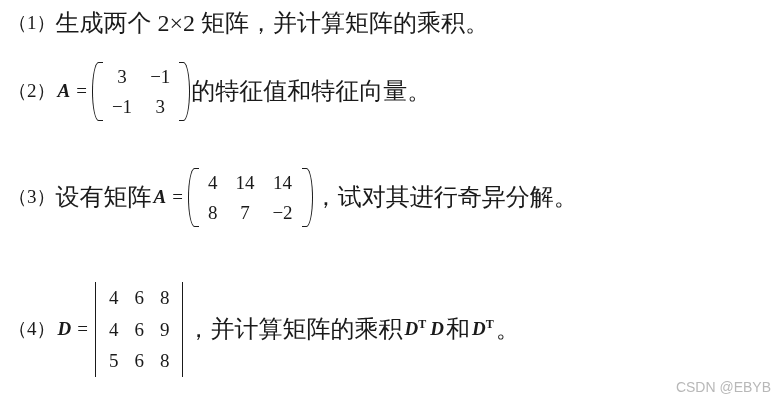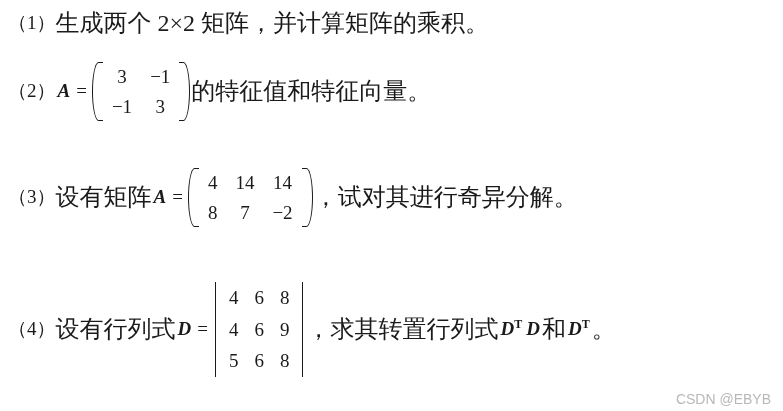--- a/index.html
+++ b/index.html
@@ -122,21 +122,21 @@
   .det td {
     text-align: center;
     font-size: 19px;
     padding: 3px 8px;
     line-height: 1.35;
   }
 
   .watermark {
     position: absolute;
     right: 12px;
-    bottom: 4px;
+    bottom: 16px;
     color: #b8b8b8;
     font-size: 14px;
     font-family: "Liberation Sans", sans-serif;
   }
 </style>
 </head>
 <body>
 
 <div class="page">
 
@@ -185,21 +185,20 @@
           <td>−2</td>
         </tr>
       </tbody>
         </table>
     </span>
     <span class="txt">，试对其进行奇异分解。</span>
   </div>
 
   <div class="item item-4">
     <span class="label">（4）</span>
-    <span class="txt">设有行列式</span>
     <span class="var">D</span>
     <span class="eq">=</span>
     <span class="det">
       <table>
         <tbody>
             <tr>
           <td>4</td>
           <td>6</td>
           <td>8</td>
         </tr>
@@ -209,21 +208,21 @@
           <td>9</td>
         </tr>
         <tr>
           <td>5</td>
           <td>6</td>
           <td>8</td>
         </tr>
       </tbody>
         </table>
     </span>
-    <span class="txt">，求其转置行列式</span>
+    <span class="txt">，并计算矩阵的乘积</span>
     <span class="var"><span>D</span><sup class="t">T</sup></span>
     <span class="var">D</span>
     <span class="txt">和</span>
     <span class="var"><span>D</span><sup class="t">T</sup></span>
     <span class="txt">。</span>
   </div>
 
   <div class="watermark">CSDN @EBYB</div>
 
 </div>

